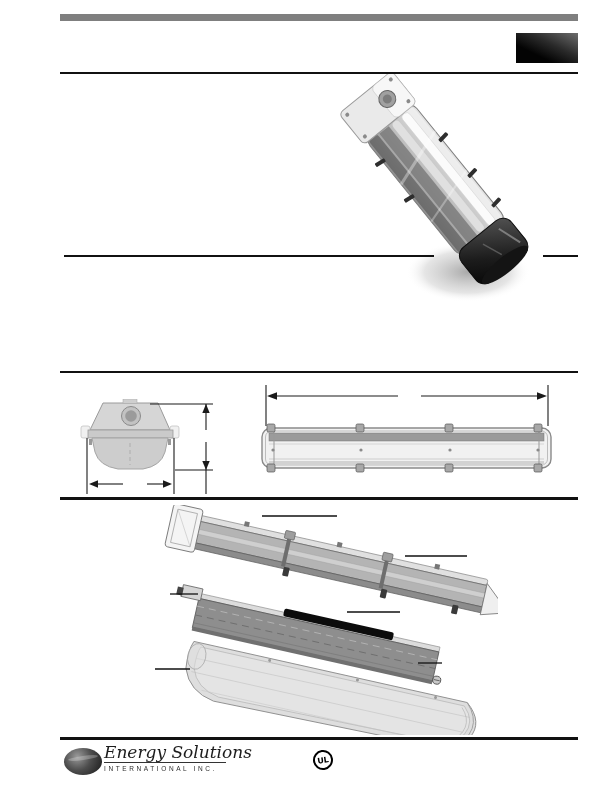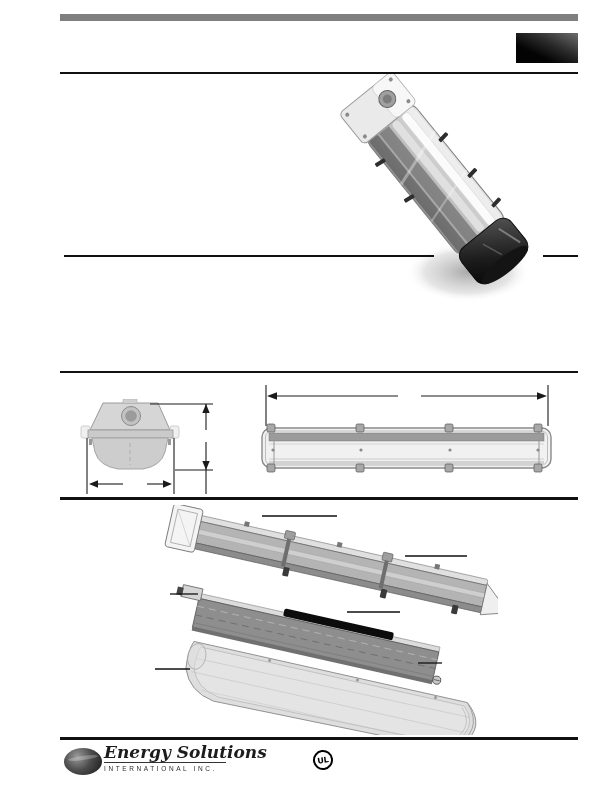--- a/index.html
+++ b/index.html
@@ -20,21 +20,21 @@
   .hero{left:308px;top:74px;width:242px;height:236px;}
   .endview{left:75px;top:390px;width:150px;height:108px;}
   .planview{left:253px;top:380px;width:302px;height:98px;}
   .exploded{left:118px;top:505px;width:380px;height:230px;}
   .footer-globe{left:64px;top:748px;width:38px;height:27px;border-radius:50%;
     background:radial-gradient(circle at 35% 32%,#9a9a9a 0%,#4d4d4d 45%,#161616 100%);}
   .footer-globe:after{content:"";position:absolute;left:4px;top:8px;width:30px;height:4px;
     background:rgba(255,255,255,.25);border-radius:50%;transform:rotate(-8deg);}
   .brand{left:104px;top:742px;width:180px;}
   .brand-name{font-family:"DejaVu Serif","Liberation Serif",serif;font-style:italic;
-    font-weight:bold;font-size:17px;color:#1c1c1c;line-height:20px;white-space:nowrap;}
+    font-weight:normal;font-size:17px;color:#1c1c1c;line-height:20px;white-space:nowrap;}
   .brand-underline{width:122px;height:1px;background:#333;margin-top:0px;}
   .brand-sub{font-family:"Liberation Sans",sans-serif;font-size:6.5px;letter-spacing:2.6px;
     color:#2e2e2e;margin-top:2px;white-space:nowrap;}
   .ul-mark{left:313px;top:750px;width:16px;height:16px;border:2px solid #000;border-radius:50%;
     display:flex;align-items:center;justify-content:center;
     font-family:"DejaVu Sans",sans-serif;font-weight:bold;font-size:8px;color:#000;
     transform:rotate(-8deg);}
   svg{display:block;}
   .dim{stroke:#1a1a1a;stroke-width:1.1;fill:none;}
   .dimfill{fill:#1a1a1a;stroke:none;}

